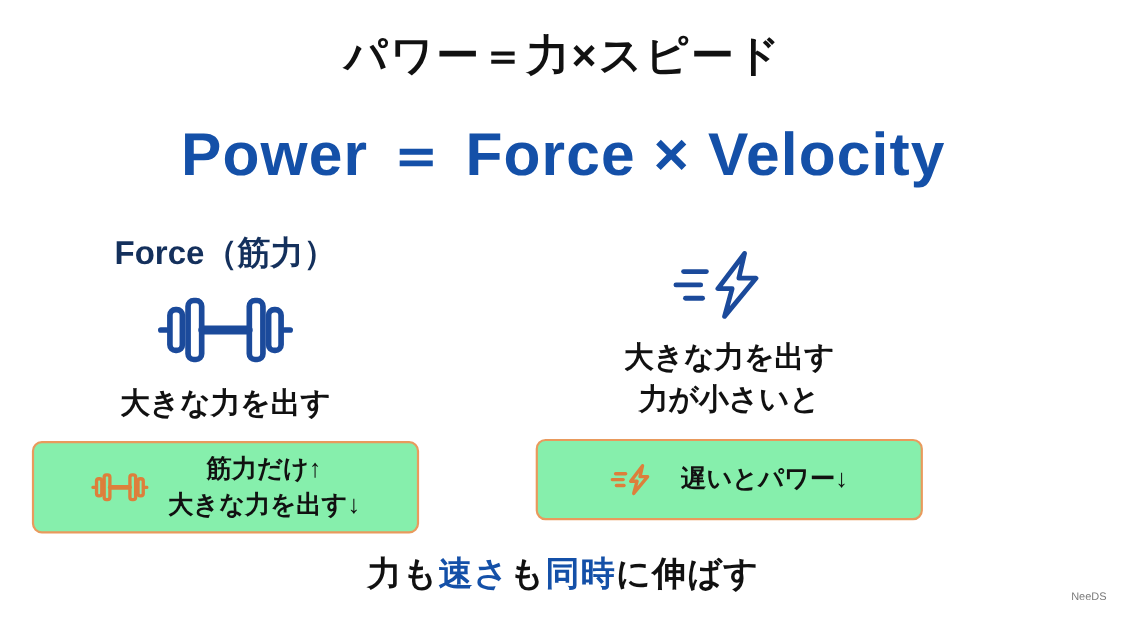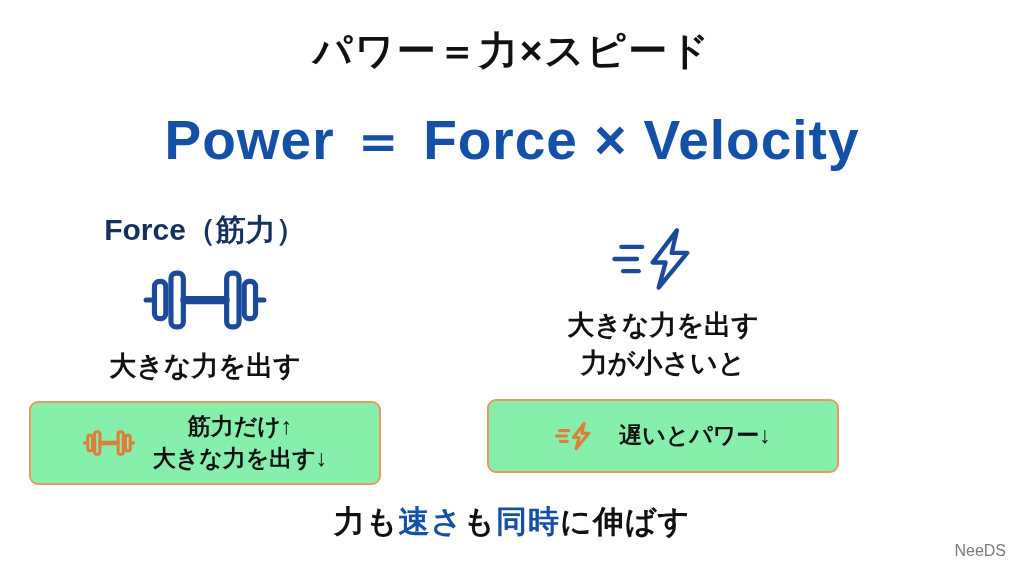--- a/index.html
+++ b/index.html
@@ -89,22 +89,22 @@
     text-align: center;
     font-size: 31px;
     font-weight: 800;
     color: #111111;
     letter-spacing: 1px;
   }
   .seg-blue { color: #1450a8; }
   .watermark {
     position: absolute;
     right: 18px;
-    bottom: 12px;
-    font-size: 16px;
+    bottom: 24px;
+    font-size: 10px;
     color: #7a7a7a;
   }
   svg { display: block; }
 </style>
 </head>
 <body>
 
 <div class="slide">
 
   <h1 class="title">パワー＝力×スピード</h1>

